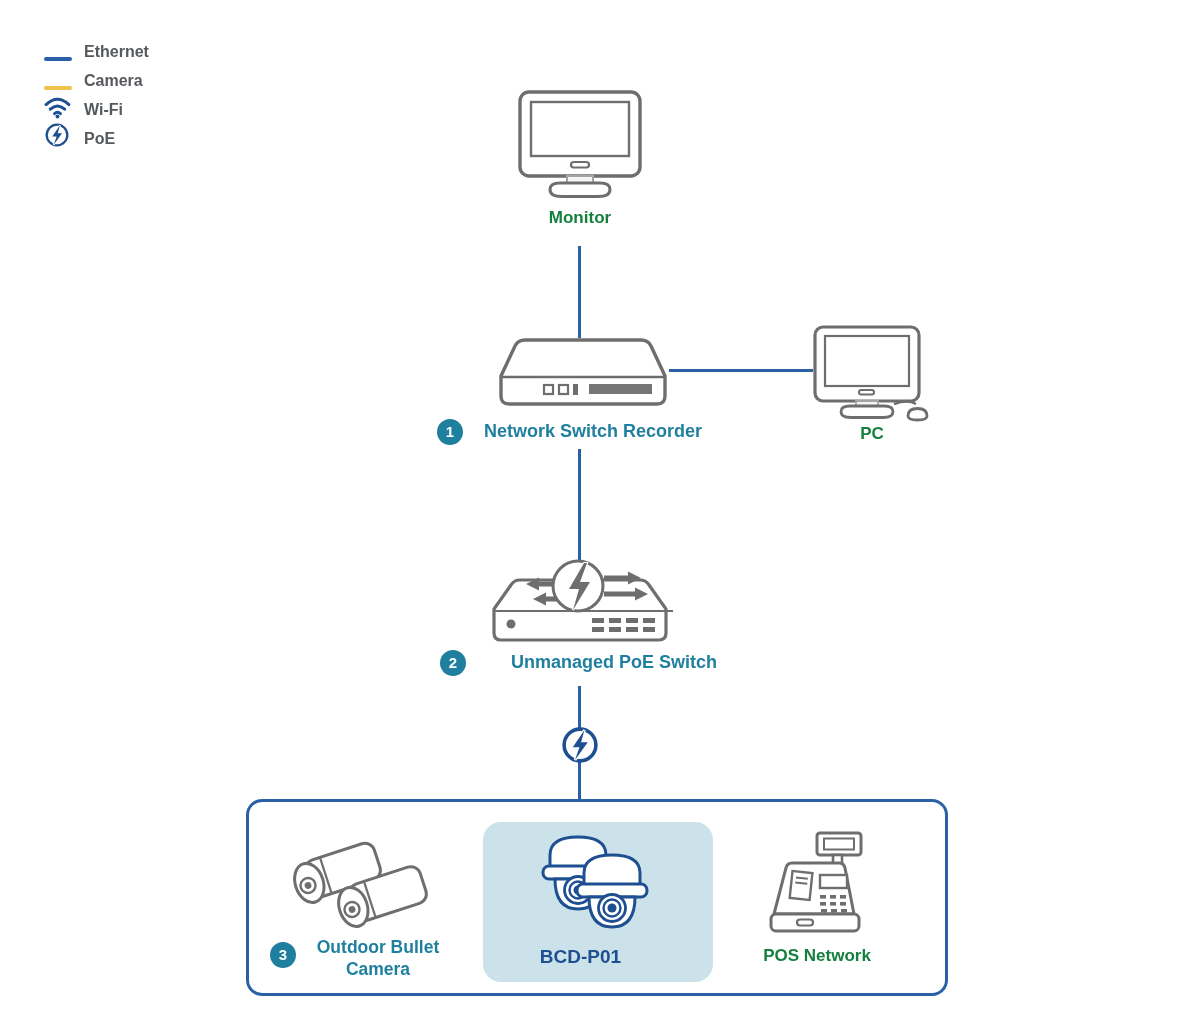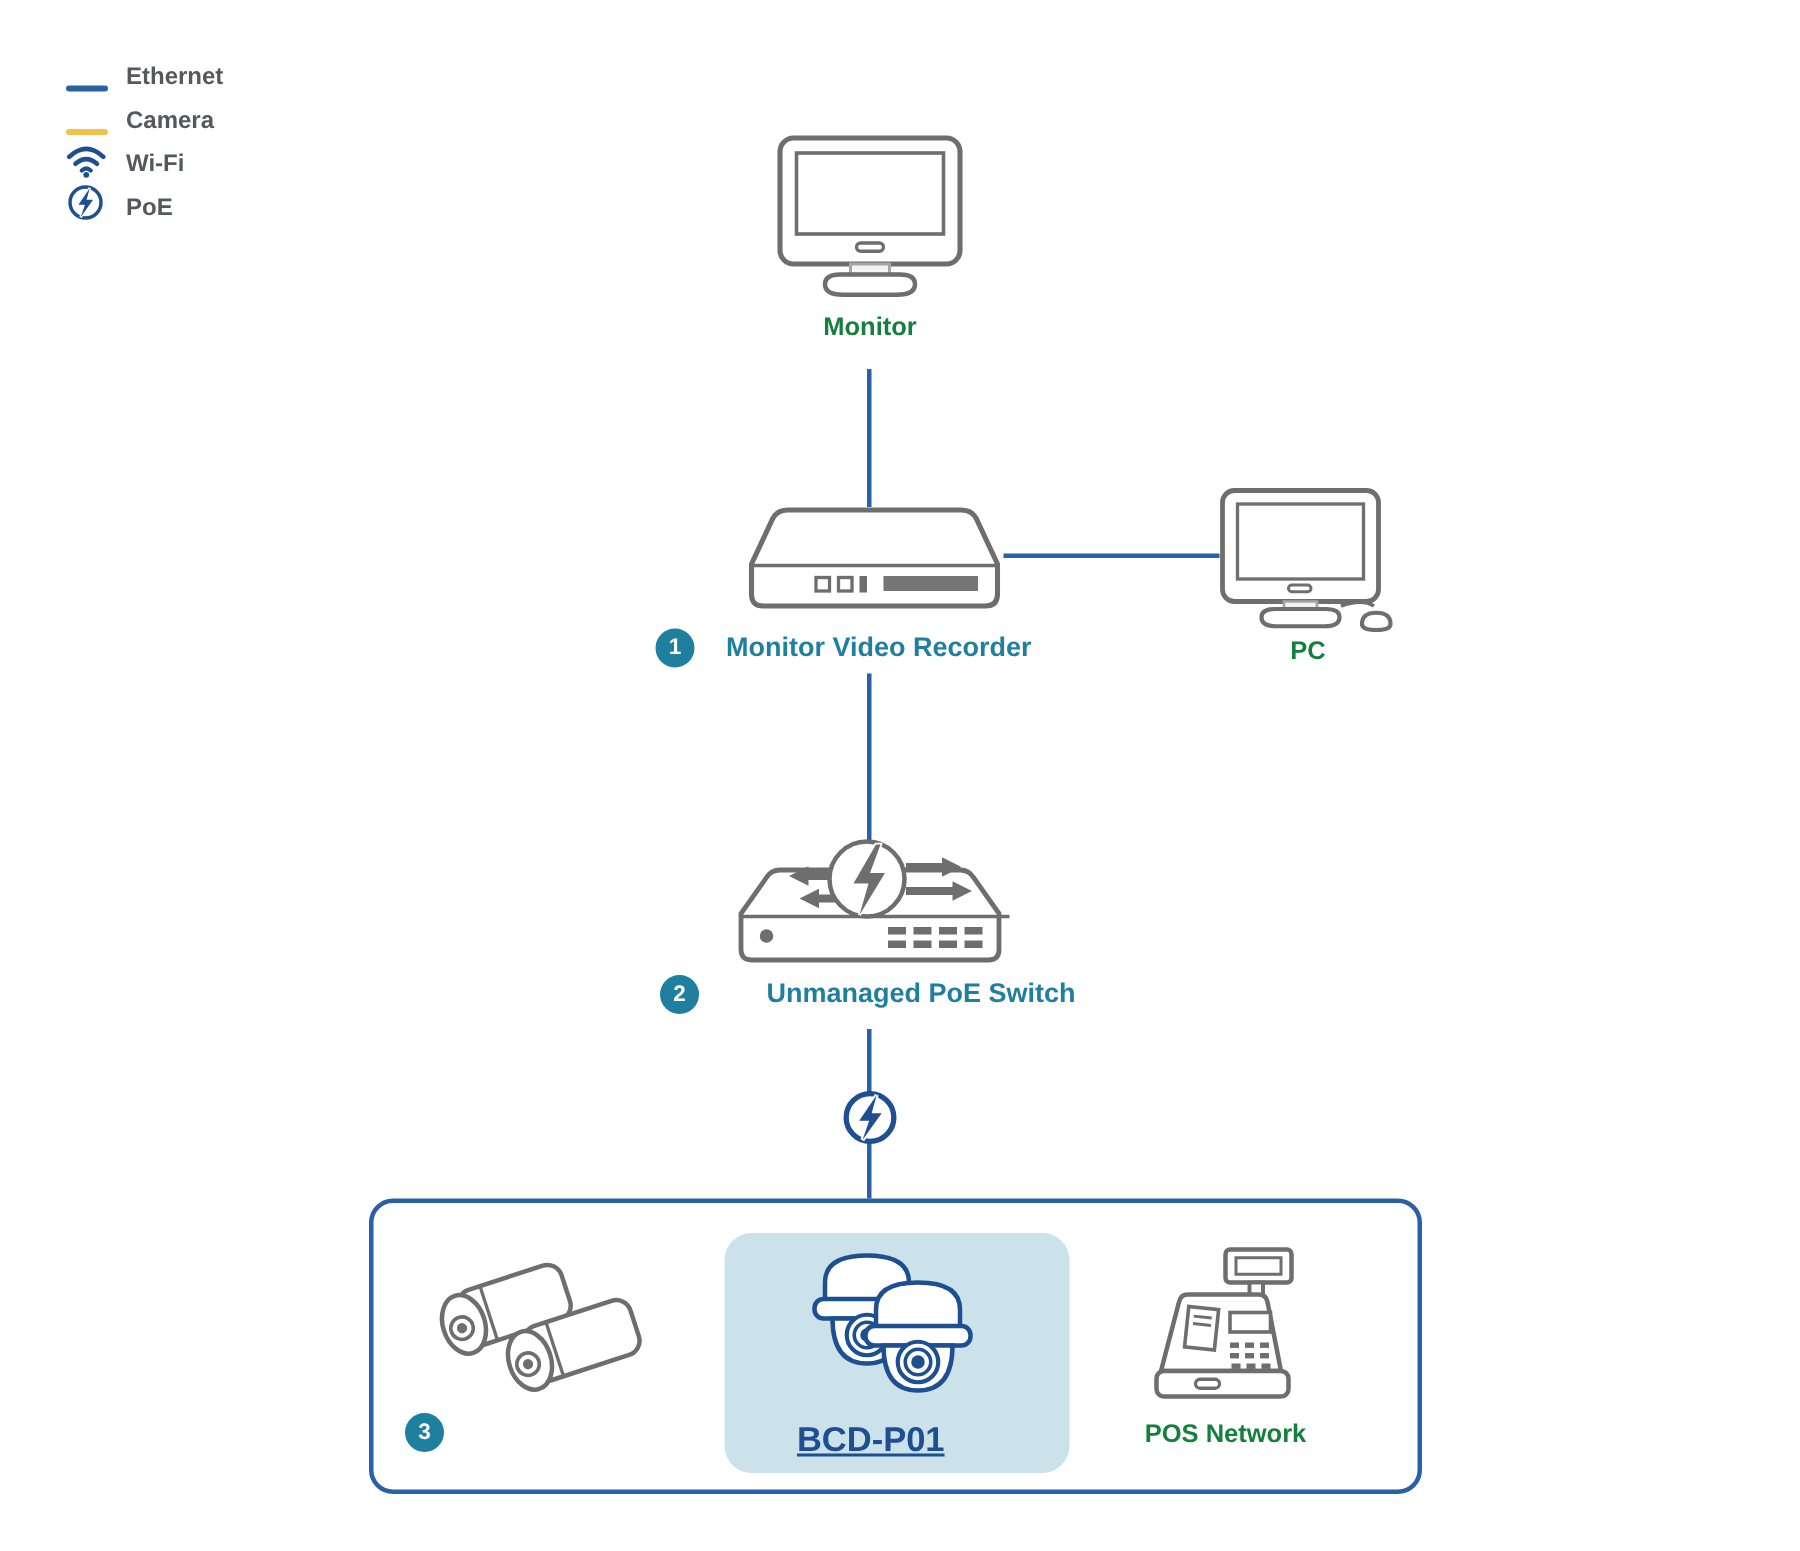--- a/index.html
+++ b/index.html
@@ -93,21 +93,21 @@
 
   <svg class="abs" style="left:497px; top:336px;" width="172" height="72" viewBox="0 0 172 72">
     <path d="M28 4 h116 q7 0 10 6 l14 30 v20 q0 8 -8 8 H12 q-8 0 -8 -8 V40 L18 10 q3 -6 10 -6 z" fill="#fff" stroke="#6e6e6e" stroke-width="3.4"></path>
     <line x1="5" y1="41" x2="167" y2="41" stroke="#6e6e6e" stroke-width="2.4"></line>
     <rect x="47" y="49" width="9" height="9" fill="#fff" stroke="#6e6e6e" stroke-width="2.2"></rect>
     <rect x="62" y="49" width="9" height="9" fill="#fff" stroke="#6e6e6e" stroke-width="2.2"></rect>
     <rect x="76" y="48" width="5" height="11" fill="#6e6e6e"></rect>
     <rect x="92" y="48" width="63" height="10" fill="#757575"></rect>
   </svg>
   <span class="badge" style="left:437px; top:419px;">1</span>
-  <div class="label label-teal nowrap" style="left:484px; top:421px; font-size:18px;">Monitor Video Recorder</div>
+  <div class="label label-teal nowrap" style="left:484px; top:421px; font-size:18px;">Network Switch Recorder</div>
 
   <svg class="abs" style="left:812px; top:324px;" width="122" height="98" viewBox="0 0 122 98">
     <rect x="3" y="3" width="104" height="74" rx="8" fill="#fff" stroke="#6e6e6e" stroke-width="3.2"></rect>
     <rect x="13" y="12" width="84" height="50" fill="none" stroke="#6e6e6e" stroke-width="2.2"></rect>
     <rect x="47" y="66" width="15" height="4.5" rx="2.2" fill="none" stroke="#6e6e6e" stroke-width="2"></rect>
     <path d="M44 77 h22 v5 h-22 z" fill="#f4f4f4" stroke="#a5a5a5" stroke-width="1.8"></path>
     <path d="M38 82 h34 q9 0 9 5.5 q0 6 -10 6 H39 q-10 0 -10 -6 q0 -5.5 9 -5.5 z" fill="#fff" stroke="#6e6e6e" stroke-width="2.8"></path>
     <path d="M82 80 q14 -5 22 0" fill="none" stroke="#6e6e6e" stroke-width="2.4"></path>
     <path d="M96 92 q0 -7.5 9.5 -7.5 q9.5 0 9.5 7.5 q0 4 -9.5 4 q-9.5 0 -9.5 -4 z" fill="#fff" stroke="#6e6e6e" stroke-width="2.8"></path>
   </svg>
@@ -155,40 +155,41 @@
     </g>
     <g transform="translate(48,52) rotate(-18)">
       <rect x="16" y="2" width="74" height="38" rx="10" fill="#fff" stroke="#6e6e6e" stroke-width="3"></rect>
       <line x1="34" y1="3" x2="34" y2="39" stroke="#6e6e6e" stroke-width="2.2"></line>
       <ellipse cx="16" cy="23" rx="14" ry="20" fill="#fff" stroke="#6e6e6e" stroke-width="3"></ellipse>
       <circle cx="14" cy="25" r="7.5" fill="#fff" stroke="#6e6e6e" stroke-width="2.4"></circle>
       <circle cx="14" cy="25" r="3.4" fill="#6e6e6e"></circle>
     </g>
   </svg>
   <span class="badge" style="left:270px; top:942px;">3</span>
+  <div class="label label-teal" style="left:300px; top:937px; width:156px; font-size:17.5px; line-height:21.5px;">Outdoor Bullet Camera</div>
 
   <svg class="abs" style="left:536px; top:830px;" width="124" height="100" viewBox="0 0 124 100">
     <g transform="translate(6,2)">
       <path d="M8 36 V23 Q8 5 36 5 Q64 5 64 23 V36 Z" fill="#fff" stroke="#1d4f91" stroke-width="3"></path>
       <rect x="1" y="34" width="70" height="13" rx="6" fill="#fff" stroke="#1d4f91" stroke-width="3"></rect>
       <path d="M13 47 Q13 77 36 77 Q59 77 59 47 Z" fill="#fff" stroke="#1d4f91" stroke-width="3"></path>
       <circle cx="36" cy="58" r="13.5" fill="#fff" stroke="#1d4f91" stroke-width="2.8"></circle>
       <circle cx="36" cy="58" r="8.5" fill="#fff" stroke="#1d4f91" stroke-width="2.4"></circle>
       <circle cx="36" cy="58" r="4.5" fill="#1d4f91"></circle>
     </g>
     <g transform="translate(40,20)">
       <path d="M8 36 V23 Q8 5 36 5 Q64 5 64 23 V36 Z" fill="#fff" stroke="#1d4f91" stroke-width="3"></path>
       <rect x="1" y="34" width="70" height="13" rx="6" fill="#fff" stroke="#1d4f91" stroke-width="3"></rect>
       <path d="M13 47 Q13 77 36 77 Q59 77 59 47 Z" fill="#fff" stroke="#1d4f91" stroke-width="3"></path>
       <circle cx="36" cy="58" r="13.5" fill="#fff" stroke="#1d4f91" stroke-width="2.8"></circle>
       <circle cx="36" cy="58" r="8.5" fill="#fff" stroke="#1d4f91" stroke-width="2.4"></circle>
       <circle cx="36" cy="58" r="4.5" fill="#1d4f91"></circle>
     </g>
   </svg>
-  <div class="label label-navy" style="left:483px; top:946px; width:195px; font-size:23px;text-decoration:underline;">BCD-P01</div>
+  <div class="label label-navy" style="left:483px; top:946px; width:195px; font-size:19px;">BCD-P01</div>
 
   <svg class="abs" style="left:765px; top:830px;" width="100" height="104" viewBox="0 0 100 104">
     <rect x="52" y="3" width="44" height="22" rx="3" fill="#fff" stroke="#6e6e6e" stroke-width="3"></rect>
     <rect x="59" y="8.5" width="30" height="11" fill="none" stroke="#6e6e6e" stroke-width="2"></rect>
     <rect x="68" y="25" width="9" height="12" fill="#fff" stroke="#6e6e6e" stroke-width="2.6"></rect>
     <path d="M27 33 H74 q5 0 6 5 L89 84 H9 L21 38 q1 -5 6 -5 z" fill="#fff" stroke="#6e6e6e" stroke-width="3"></path>
     <g transform="rotate(6 36 56)">
       <rect x="26" y="42" width="20" height="27" fill="#fff" stroke="#6e6e6e" stroke-width="2.4"></rect>
       <line x1="30" y1="48" x2="42" y2="48" stroke="#6e6e6e" stroke-width="2"></line>
       <line x1="30" y1="53" x2="42" y2="53" stroke="#6e6e6e" stroke-width="2"></line>

